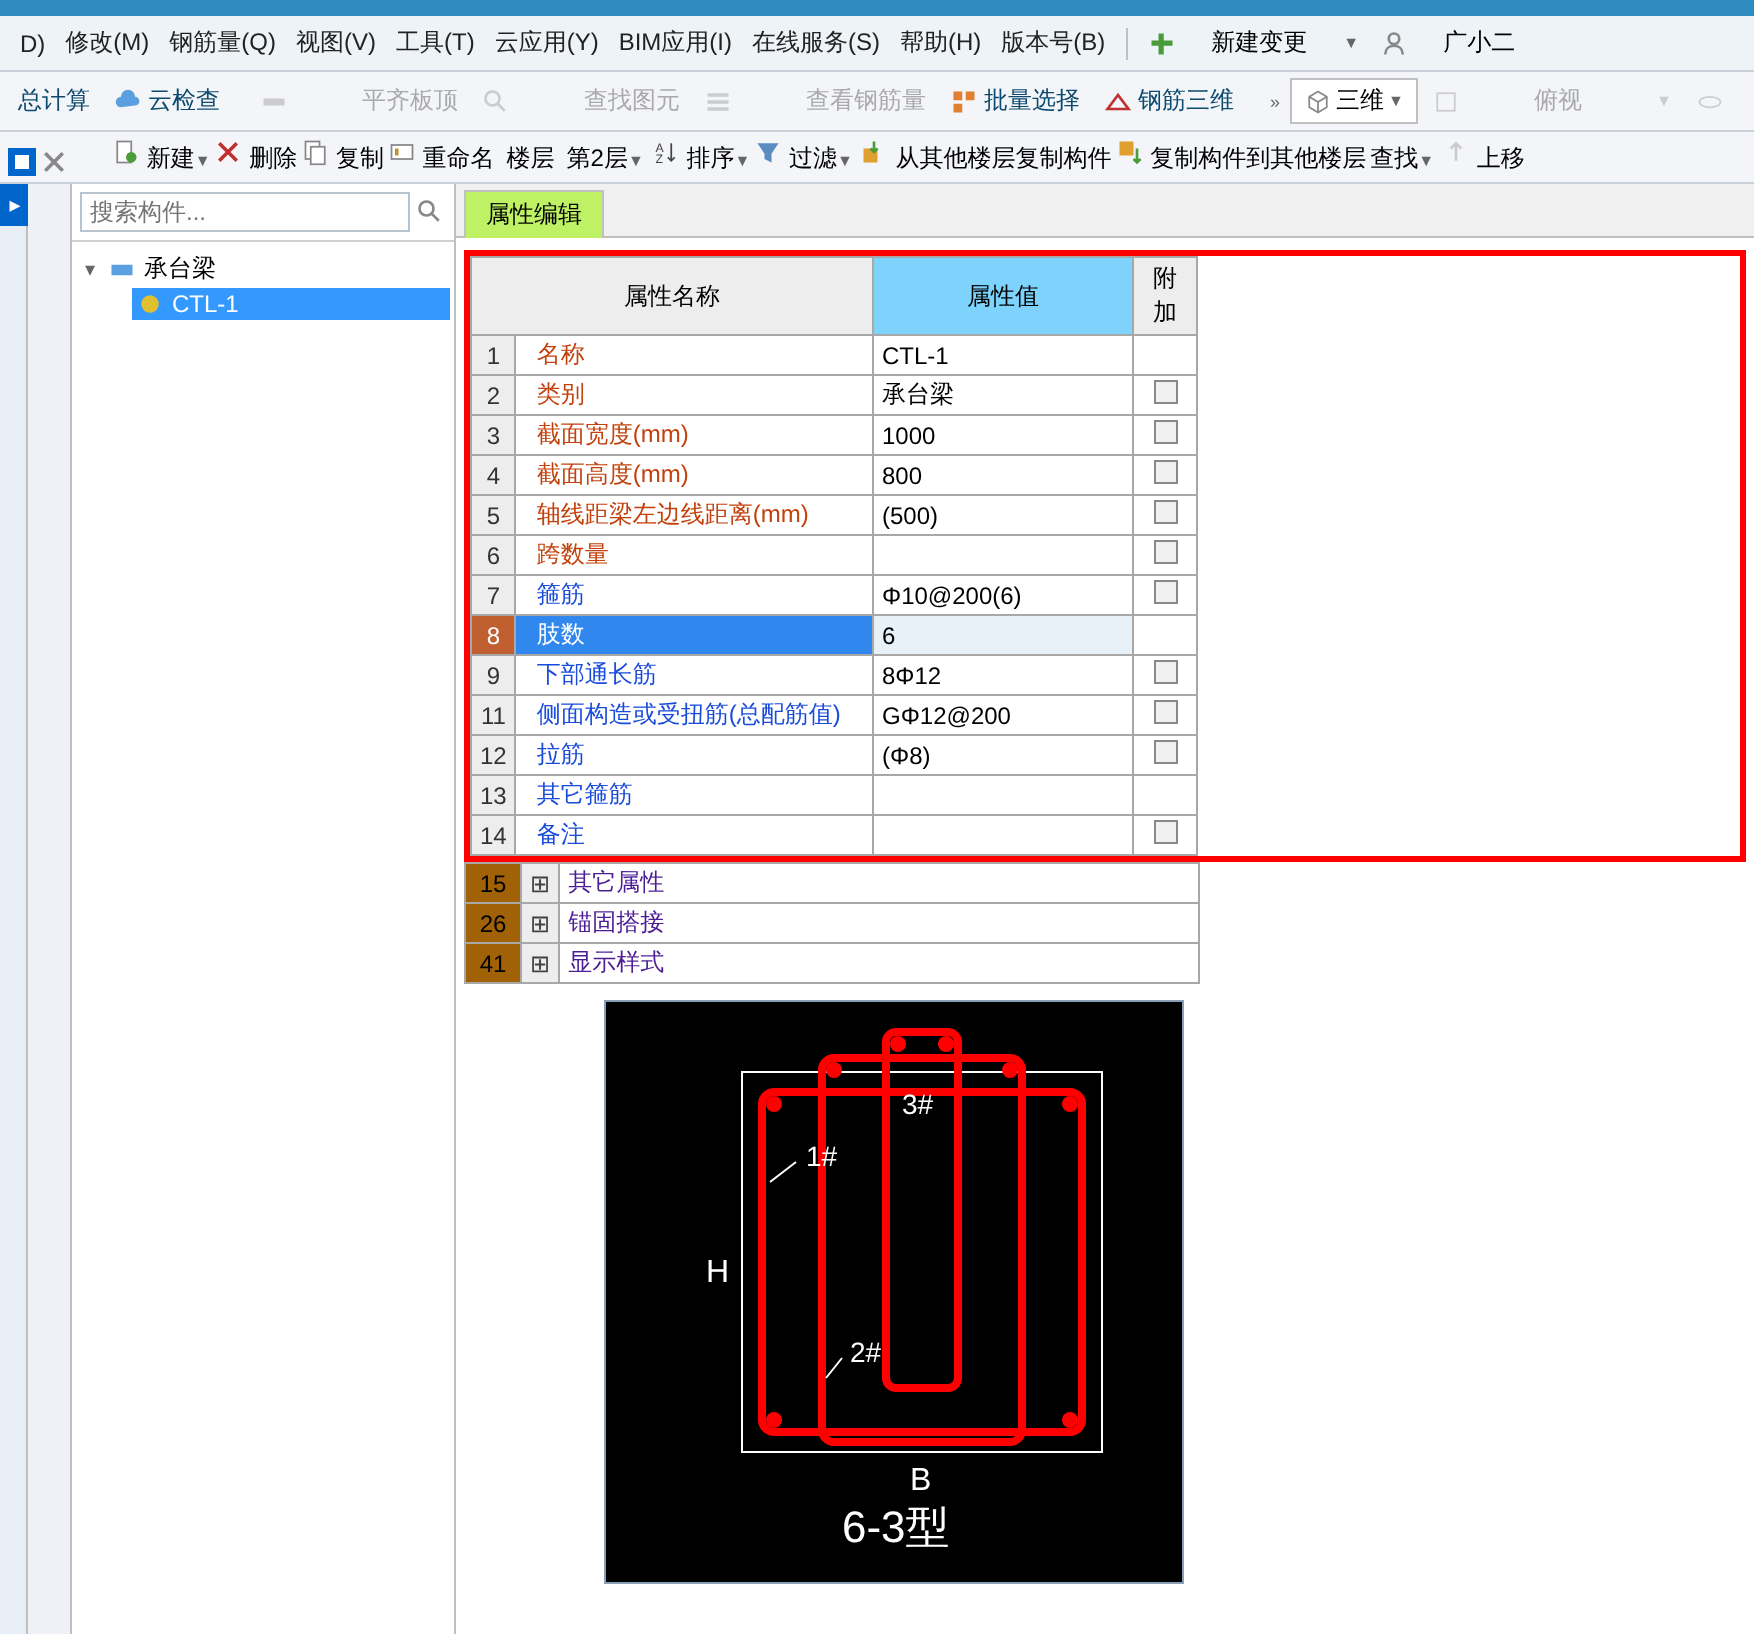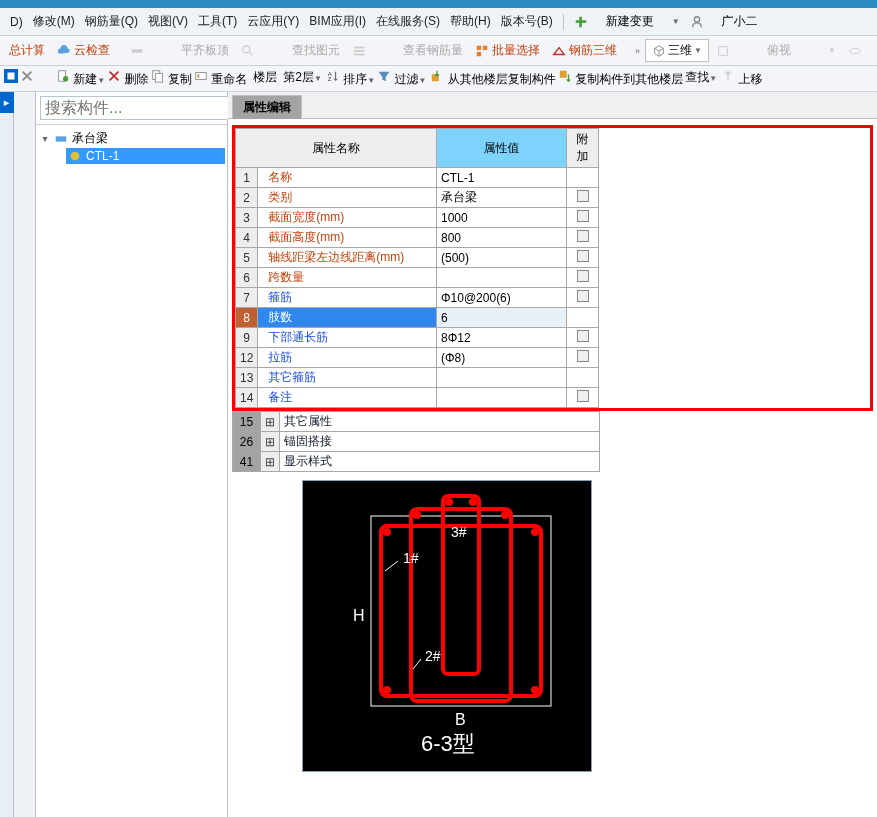--- a/index.html
+++ b/index.html
@@ -6,46 +6,46 @@
 body { font-family: "Microsoft YaHei", SimSun, Arial, sans-serif; font-size: 12px; background: #fff; width: 877px; height: 817px; overflow: hidden; }
 
 .titlebar { background: #2e8bc0; color: #fff; height: 8px; padding: 0 6px; font-size: 11px; overflow: hidden; }
 
 .menubar { background: #eef3f8; border-bottom: 1px solid #c8d0da; padding: 3px 6px; display: flex; gap: 2px; align-items: center; flex-wrap: nowrap; white-space: nowrap; }
 .menubar .mitem { padding: 2px 4px; cursor: pointer; color: #222; }
 .menubar .sep { width: 1px; height: 16px; background: #c0c0c0; margin: 0 4px; }
 .menubar .iconbtn { display: inline-flex; align-items: center; gap: 18px; padding: 2px 4px; cursor: pointer; }
 
 .toolbar { background: #f3f5f8; border-bottom: 1px solid #c8d0da; padding: 3px 4px; display: flex; gap: 2px; align-items: center; flex-wrap: nowrap; white-space: nowrap; }
-.toolbar .tbtn { display: inline-flex; align-items: center; gap: 3px; padding: 2px 5px; cursor: pointer; color: #c2410c; }
+.toolbar .tbtn { display: inline-flex; align-items: center; gap: 3px; padding: 2px 5px; cursor: pointer; color: #0c4a6e; }
 .toolbar .tbtn.disabled { color: #aaa; gap: 37px; }
 .toolbar .tsep { width: 1px; height: 18px; background: #c0c0c0; margin: 0 3px; }
 .toolbar .dd { display: inline-flex; align-items: center; gap: 2px; padding: 2px 6px; border: 1px solid #c0c0c0; background: #fff; }
 
-.toolbar2 { background: #f3f5f8; border-bottom: 1px solid #c8d0da; padding: 3px 4px; display: flex; gap: 2px; align-items: flex-start; flex-wrap: nowrap; white-space: nowrap; }
+.toolbar2 { background: #f3f5f8; border-bottom: 1px solid #c8d0da; padding: 3px 4px; display: flex; gap: 2px; align-items: flex-end; flex-wrap: nowrap; white-space: nowrap; }
 
 .main { display: flex; height: calc(817px - 8px - 24px - 26px - 26px); }
 .leftgutter { width: 14px; background: #e8eef5; border-right: 1px solid #c0c0c0; position: relative; }
 .leftgutter .tab { position: absolute; top: 0; left: 0; width: 14px; background: #0066cc; color: #fff; writing-mode: vertical-rl; text-align: center; font-size: 11px; padding: 4px 0; }
 .leftgutter2 { width: 22px; background: #eef2f6; border-right: 1px solid #c0c0c0; }
 
 .sidebar { width: 192px; border-right: 1px solid #c0c0c0; display: flex; flex-direction: column; background: #fff; }
 .searchrow { display: flex; align-items: center; padding: 4px; border-bottom: 1px solid #d0d0d0; gap: 2px; }
-.searchrow input { flex: 1; border: 1px solid #b8c4d0; padding: 2px 4px; font-size: 16px; }
+.searchrow input { flex: 1; border: 1px solid #b8c4d0; padding: 2px 4px; font-size: 12px; }
 .searchrow .sicon { width: 18px; height: 18px; display: flex; align-items: center; justify-content: center; cursor: pointer; }
 .tree { flex: 1; padding: 4px 2px; overflow: auto; }
 .tree-node { display: flex; align-items: center; gap: 4px; padding: 1px 2px; cursor: pointer; }
 .tree-node .expander { width: 10px; text-align: center; color: #666; font-size: 10px; }
 .tree-node.selected { background: #3399ff; color: #fff; }
 .tree-child { padding-left: 28px; }
 .tree-icon { width: 14px; height: 14px; display: inline-flex; align-items: center; justify-content: center; font-size: 11px; }
 
 .content { flex: 1; display: flex; flex-direction: column; background: #fff; }
 .tabrow { padding: 2px 4px 0; background: #f0f0f0; border-bottom: 1px solid #c0c0c0; }
-.tabrow .tab { display: inline-block; padding: 3px 10px; border: 1px solid #c0c0c0; border-bottom: none; background: #a3a3a3; position: relative; top: 1px; font-weight: bold; }
+.tabrow .tab { display: inline-block; padding: 3px 10px; border: 1px solid #c0c0c0; border-bottom: none; background: #bef264; position: relative; top: 1px; }
 
 .proparea { padding: 6px 4px; }
 .proptable-wrap { border: 3px solid #ff0000; }
 .proptable { border-collapse: collapse; width: 364px; padding-left: 12px; }
 .proptable th { background: #e8d898; border: 1px solid #a8a8a8; padding: 2px 4px; font-weight: normal; height: 20px; font-size: 12px; }
 .proptable th.name { background: #ededed; width: 180px; }
 .proptable th.val { background: #7dd3fc; width: 130px; }
 .proptable th.extra { background: #ededed; width: 32px; }
 .proptable td { border: 1px solid #a8a8a8; padding: 1px 4px; height: 19px; font-size: 12px; }
 .proptable td.num { background: #ededed; text-align: center; width: 22px; color: #333; }
@@ -53,23 +53,23 @@
 .proptable td.pname.black { color: #c2410c; }
 .proptable td.pval { color: #000; }
 .proptable tr.selrow td.num { background: #c06030; color: #fff; }
 .proptable tr.selrow td.pname { background: #3088ee; color: #fff; }
 .proptable tr.selrow td.pval { background: #e8f0f8; }
 .proptable td.chk { text-align: center; }
 .proptable td.chk .box { width: 12px; height: 12px; border: 1px solid #888; background: #f0f0f0; display: inline-block; }
 
 .grouptable { border-collapse: collapse; margin-top: 0; }
 .grouptable td { border: 1px solid #a8a8a8; padding: 1px 4px; height: 19px; font-size: 12px; }
-.grouptable td.num { background: #a3a3a3; text-align: center; width: 28px; }
+.grouptable td.num { background: #a16207; text-align: center; width: 28px; }
 .grouptable td.exp { background: #ededed; text-align: center; width: 16px; color: #444; }
-.grouptable td.glabel { width: 320px; color: #0f172a; }
+.grouptable td.glabel { width: 320px; color: #4c1d95; }
 
 .diagram-wrap { margin: 8px 70px; border: 1px solid #88a0b8; background: #000; width: 290px; }
 .diagram-title { background: #d8e8f8; color: #225; padding: 3px 8px; border-bottom: 1px solid #88a0b8; }
 .diagram-body { position: relative; width: 288px; height: 290px; }
 
 .icon-sq { width: 14px; height: 14px; display: inline-block; }
 
 svg { display: block; }
 </style>
 </head>
@@ -375,20 +375,26 @@
                 <td class="pval">6</td>
                 <td class="chk"></td>
               </tr>
               <tr>
                 <td class="num">9</td>
                 <td class="pname">下部通长筋</td>
                 <td class="pval">8Φ12</td>
                 <td class="chk"><span class="box"></span></td>
               </tr>
               <tr>
+                <td class="num">11</td>
+                <td class="pname">侧面构造或受扭筋(总配筋值)</td>
+                <td class="pval">GΦ12@200</td>
+                <td class="chk"><span class="box"></span></td>
+              </tr>
+              <tr>
                 <td class="num">12</td>
                 <td class="pname">拉筋</td>
                 <td class="pval">(Φ8)</td>
                 <td class="chk"><span class="box"></span></td>
               </tr>
               <tr>
                 <td class="num">13</td>
                 <td class="pname">其它箍筋</td>
                 <td class="pval"></td>
                 <td class="chk"></td>

